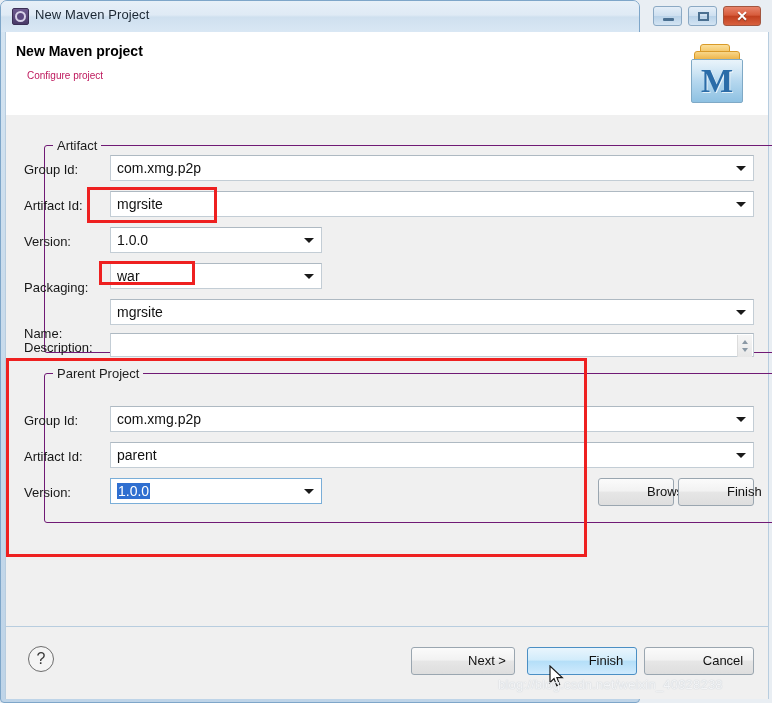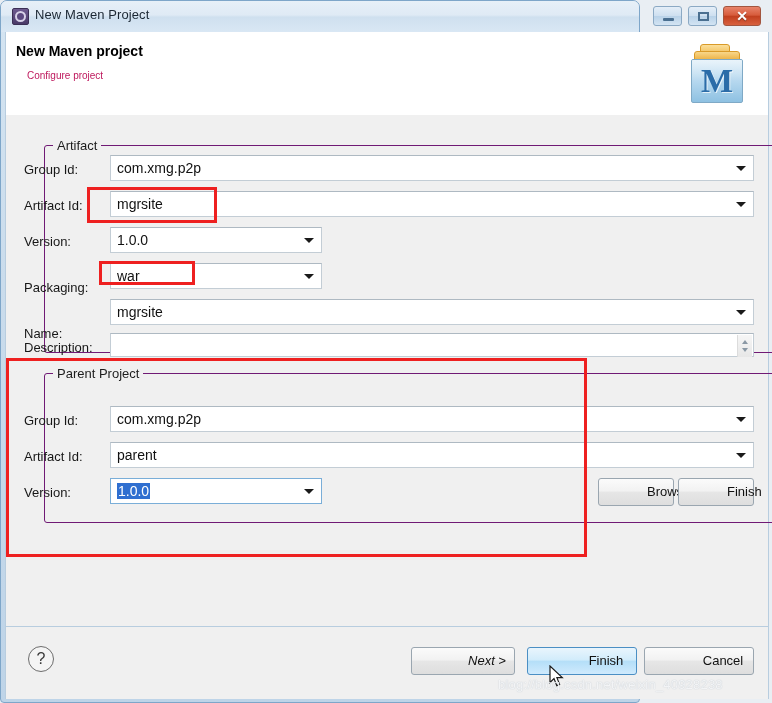--- a/index.html
+++ b/index.html
@@ -427,21 +427,21 @@
 
     <div id="advanced">
       <span id="adv-tri"></span>
       <span id="adv-label">Advanced</span>
     </div>
 
   </div>
 
   <div id="buttonbar">
     <div id="help-icon">?</div>
-    <div class="pbtn" style="left:405px; top:20px; width:104px;font-style:italic;">Next &gt;</div>
+    <div class="pbtn" style="left:405px; top:20px; width:104px;">Next &gt;</div>
     <div class="pbtn" style="left:638px; top:20px; width:110px;">Cancel</div>
     <div class="pbtn hot" style="left:521px; top:20px; width:110px;">Finish</div>
   </div>
 
   <div class="anno" style="left:86px; top:186px; width:130px; height:36px;"></div>
   <div class="anno" style="left:98px; top:260px; width:96px; height:24px;"></div>
   <div class="anno" style="left:5px; top:357px; width:581px; height:199px;"></div>
 
   <div id="cursor">
     <svg width="16" height="23" viewBox="0 0 16 23">

